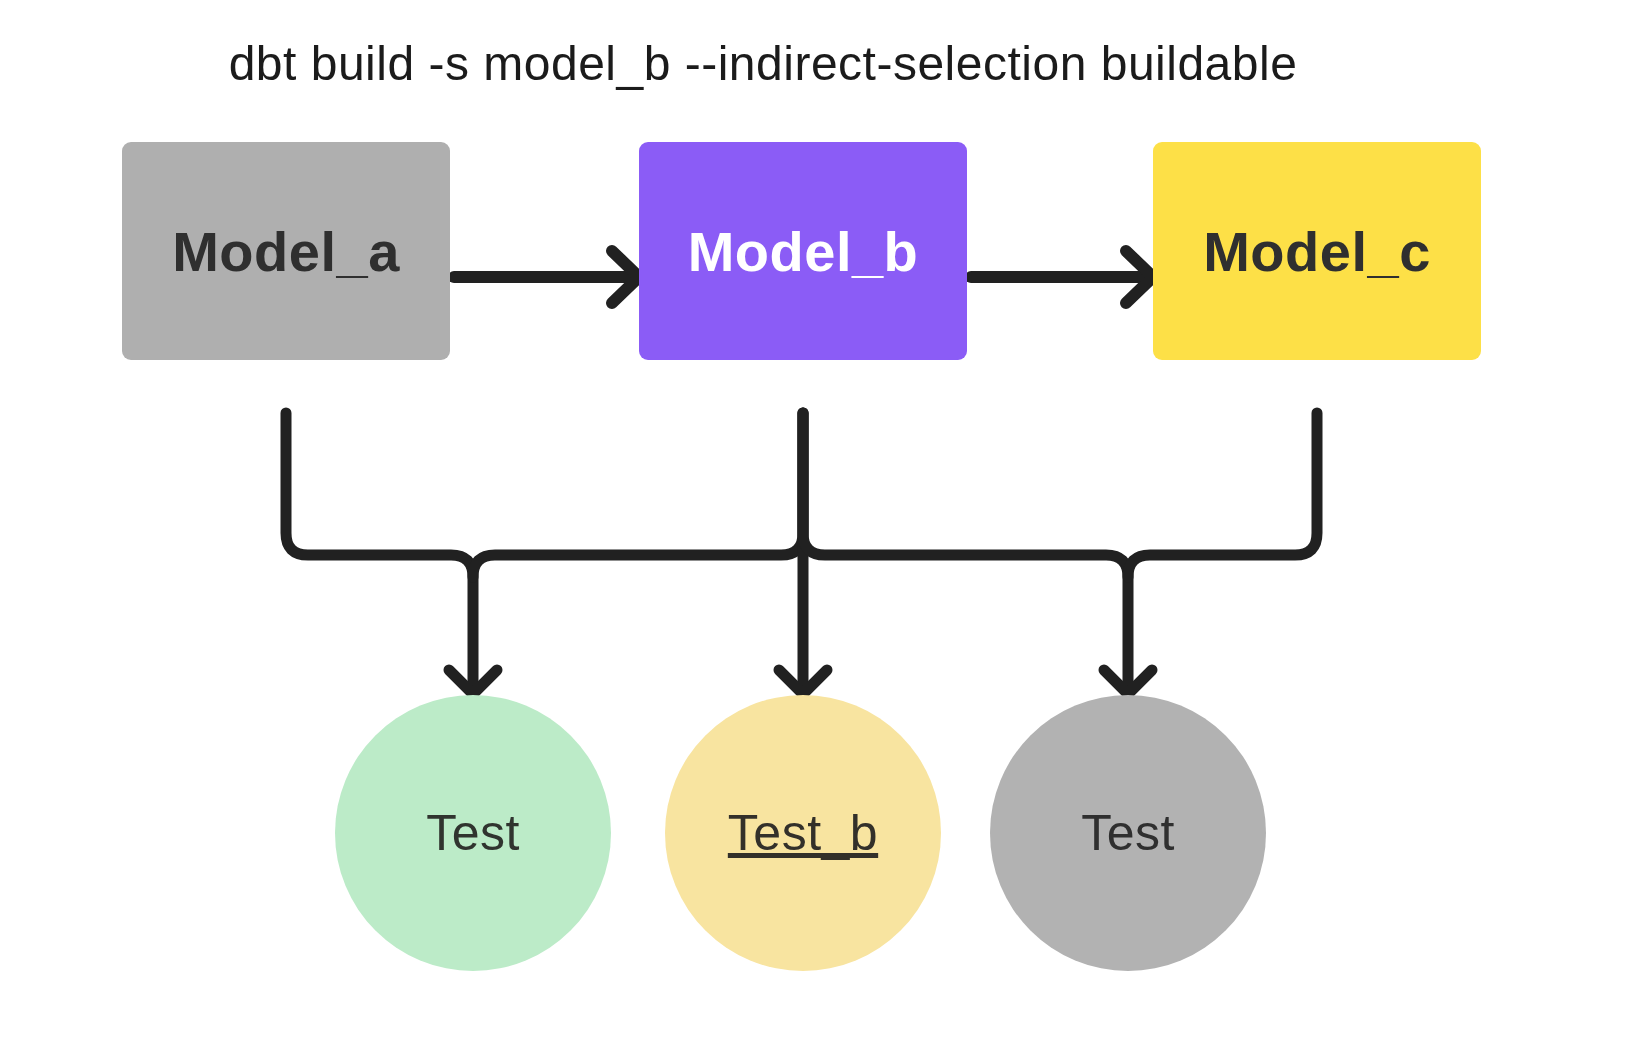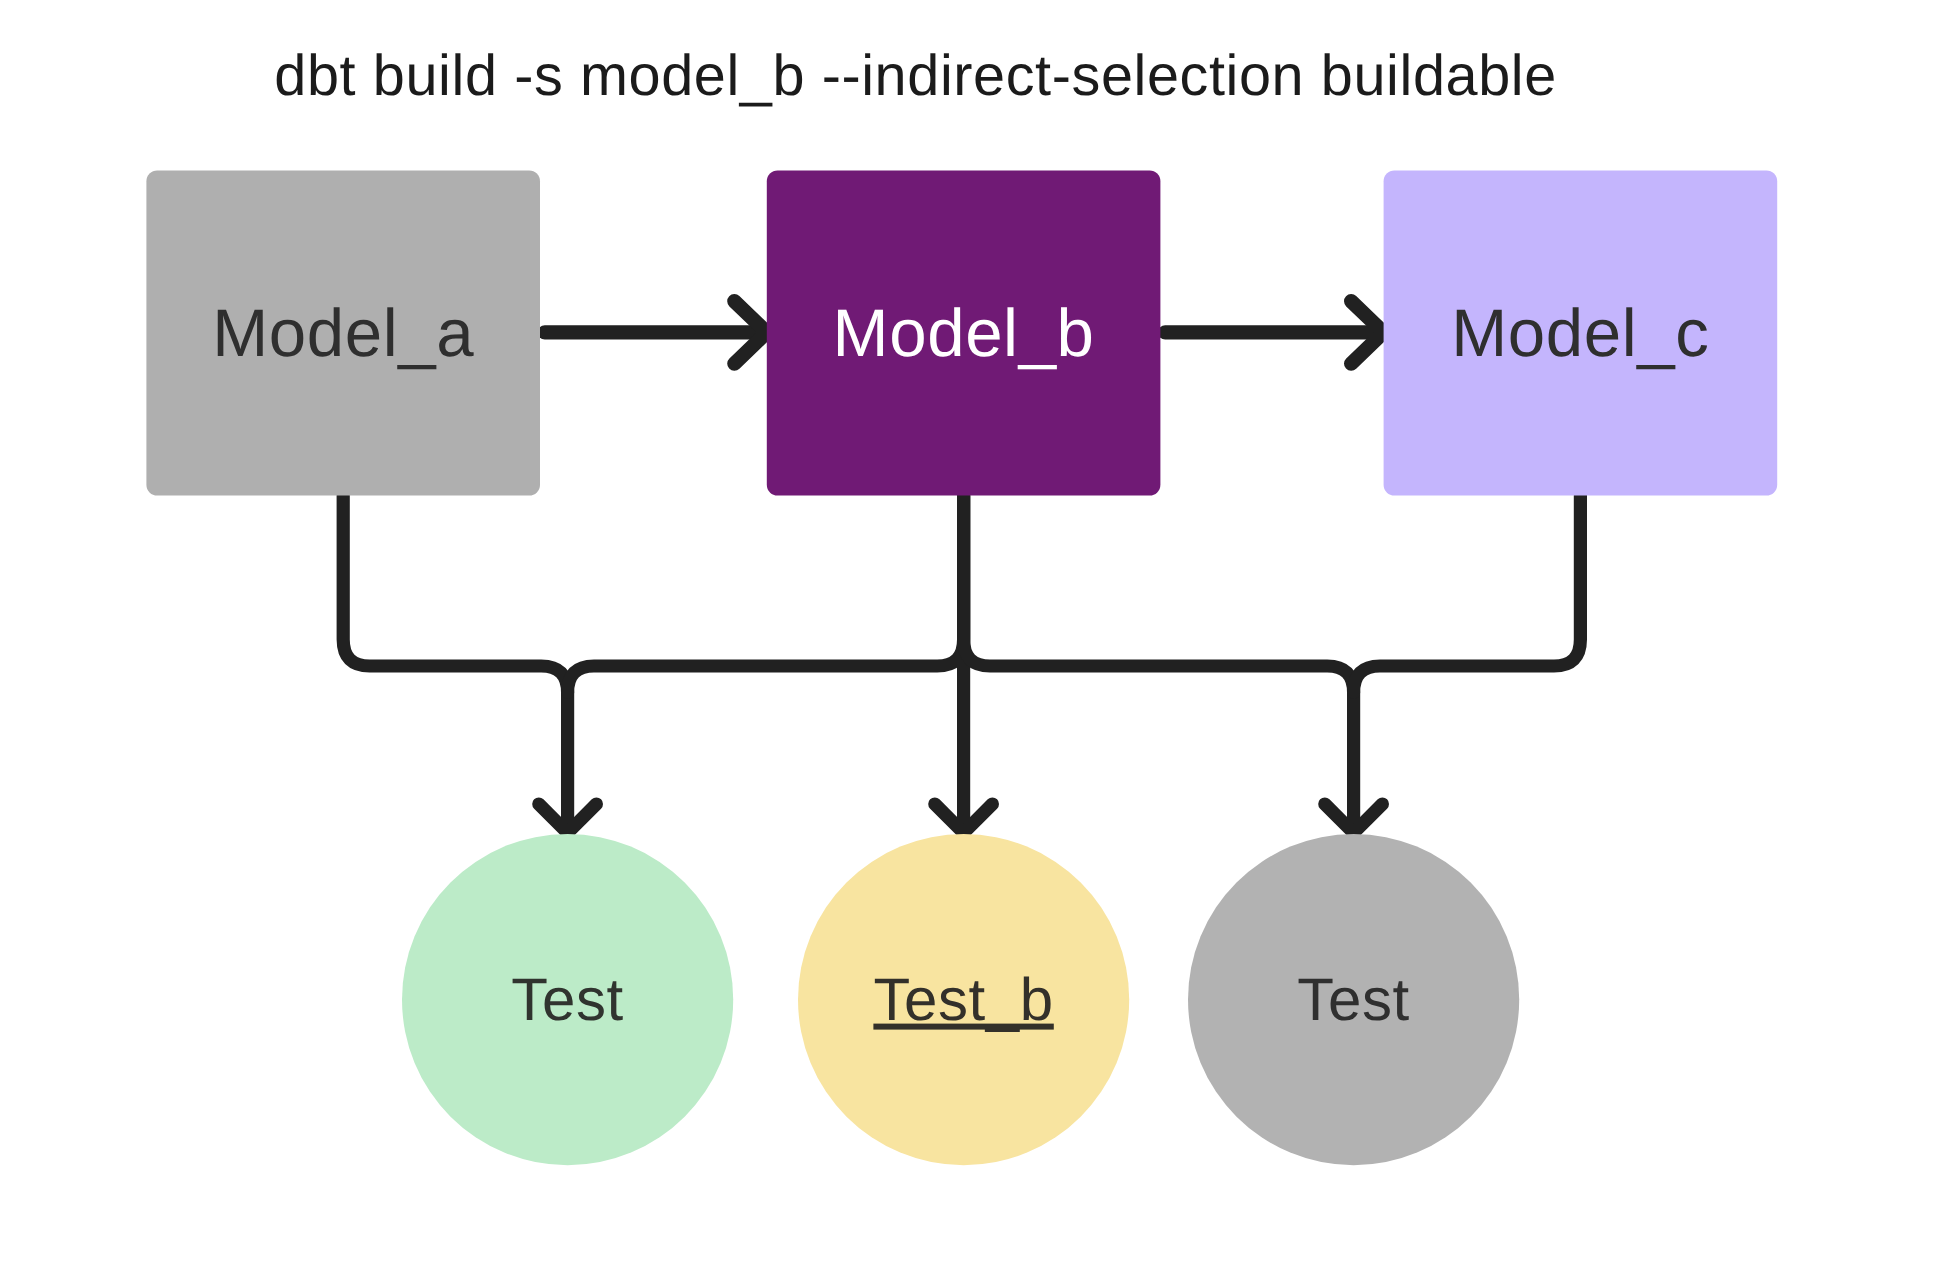--- a/index.html
+++ b/index.html
@@ -36,25 +36,25 @@
   }
   .node {
     position: absolute;
     display: flex;
     align-items: center;
     justify-content: center;
     text-align: center;
   }
   .model-box {
     width: 328px;
-    height: 271px;
+    height: 218px;
     top: 142px;
     border-radius: 9px;
     font-size: 56px;
-    font-weight: 400;
+    font-weight: 700;
     letter-spacing: 0.5px;
   }
   .box-a { left: 122px; }
   .box-b { left: 639px; }
   .box-c { left: 1153px; }
   .test-circle {
     width: 276px;
     height: 276px;
     top: 695px;
     border-radius: 50%;
@@ -95,25 +95,25 @@
 
     <path stroke-width="11" d="M 449 670 L 473 694 L 497 670" stroke="#212121"></path>
     <path stroke-width="11" d="M 779 670 L 803 694 L 827 670" stroke="#212121"></path>
     <path stroke-width="11" d="M 1104 670 L 1128 694 L 1152 670" stroke="#212121"></path>
   </svg>
 
   <div class="node model-box box-a" style="background-color: rgb(175, 175, 175); color: rgb(47, 47, 47);">
     <span>Model_a</span>
   </div>
 
-  <div class="node model-box box-b" style="background-color: #701a75; color: rgb(255, 255, 255);">
+  <div class="node model-box box-b" style="background-color: #8b5cf6; color: rgb(255, 255, 255);">
     <span>Model_b</span>
   </div>
 
-  <div class="node model-box box-c" style="background-color: #c4b5fd; color: rgb(47, 47, 47);">
+  <div class="node model-box box-c" style="background-color: #fde047; color: rgb(47, 47, 47);">
     <span>Model_c</span>
   </div>
 
   <div class="node test-circle circle-ab two-line" style="background-color: rgb(188, 235, 200); color: rgb(48, 52, 47);">
     <div>
       <span>Test</span>
     </div>
   </div>
 
   <div class="node test-circle circle-b" style="background-color: rgb(248, 228, 160); color: rgb(51, 48, 42); text-decoration: underline;">

